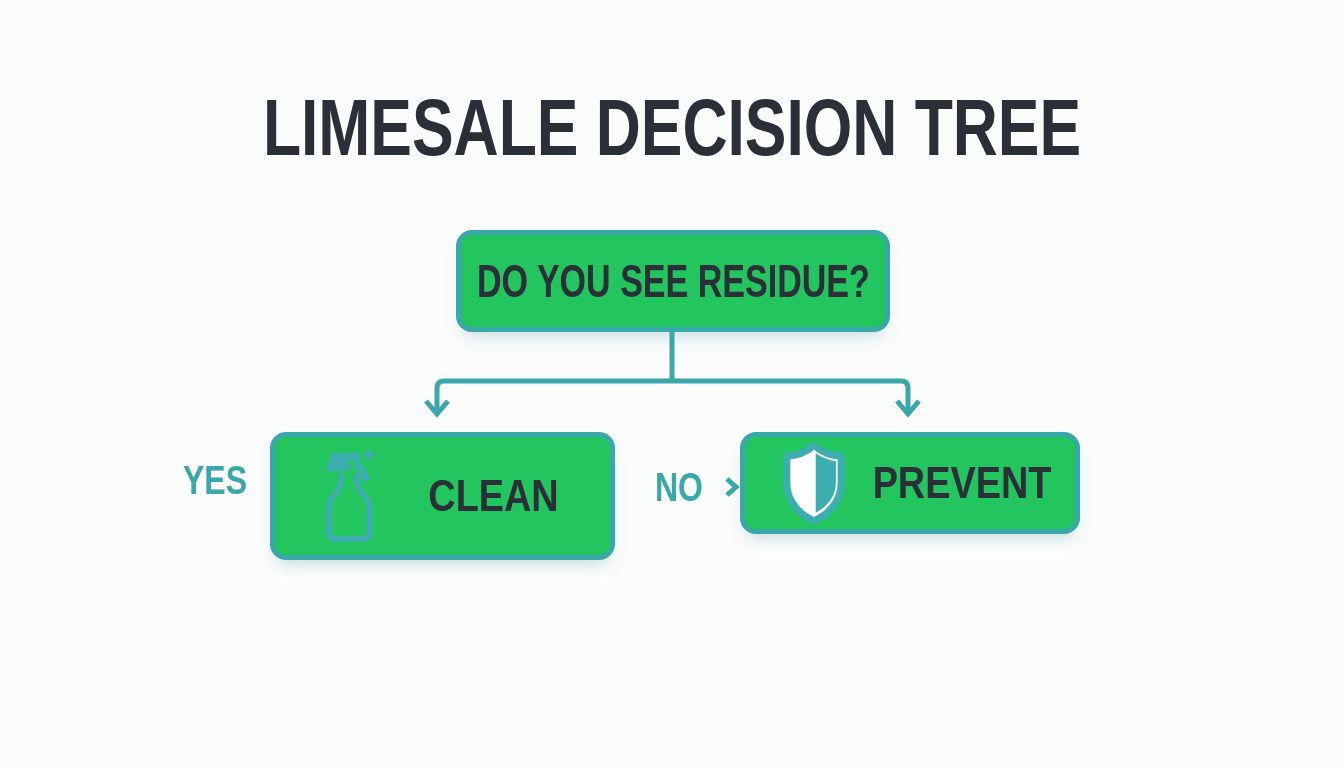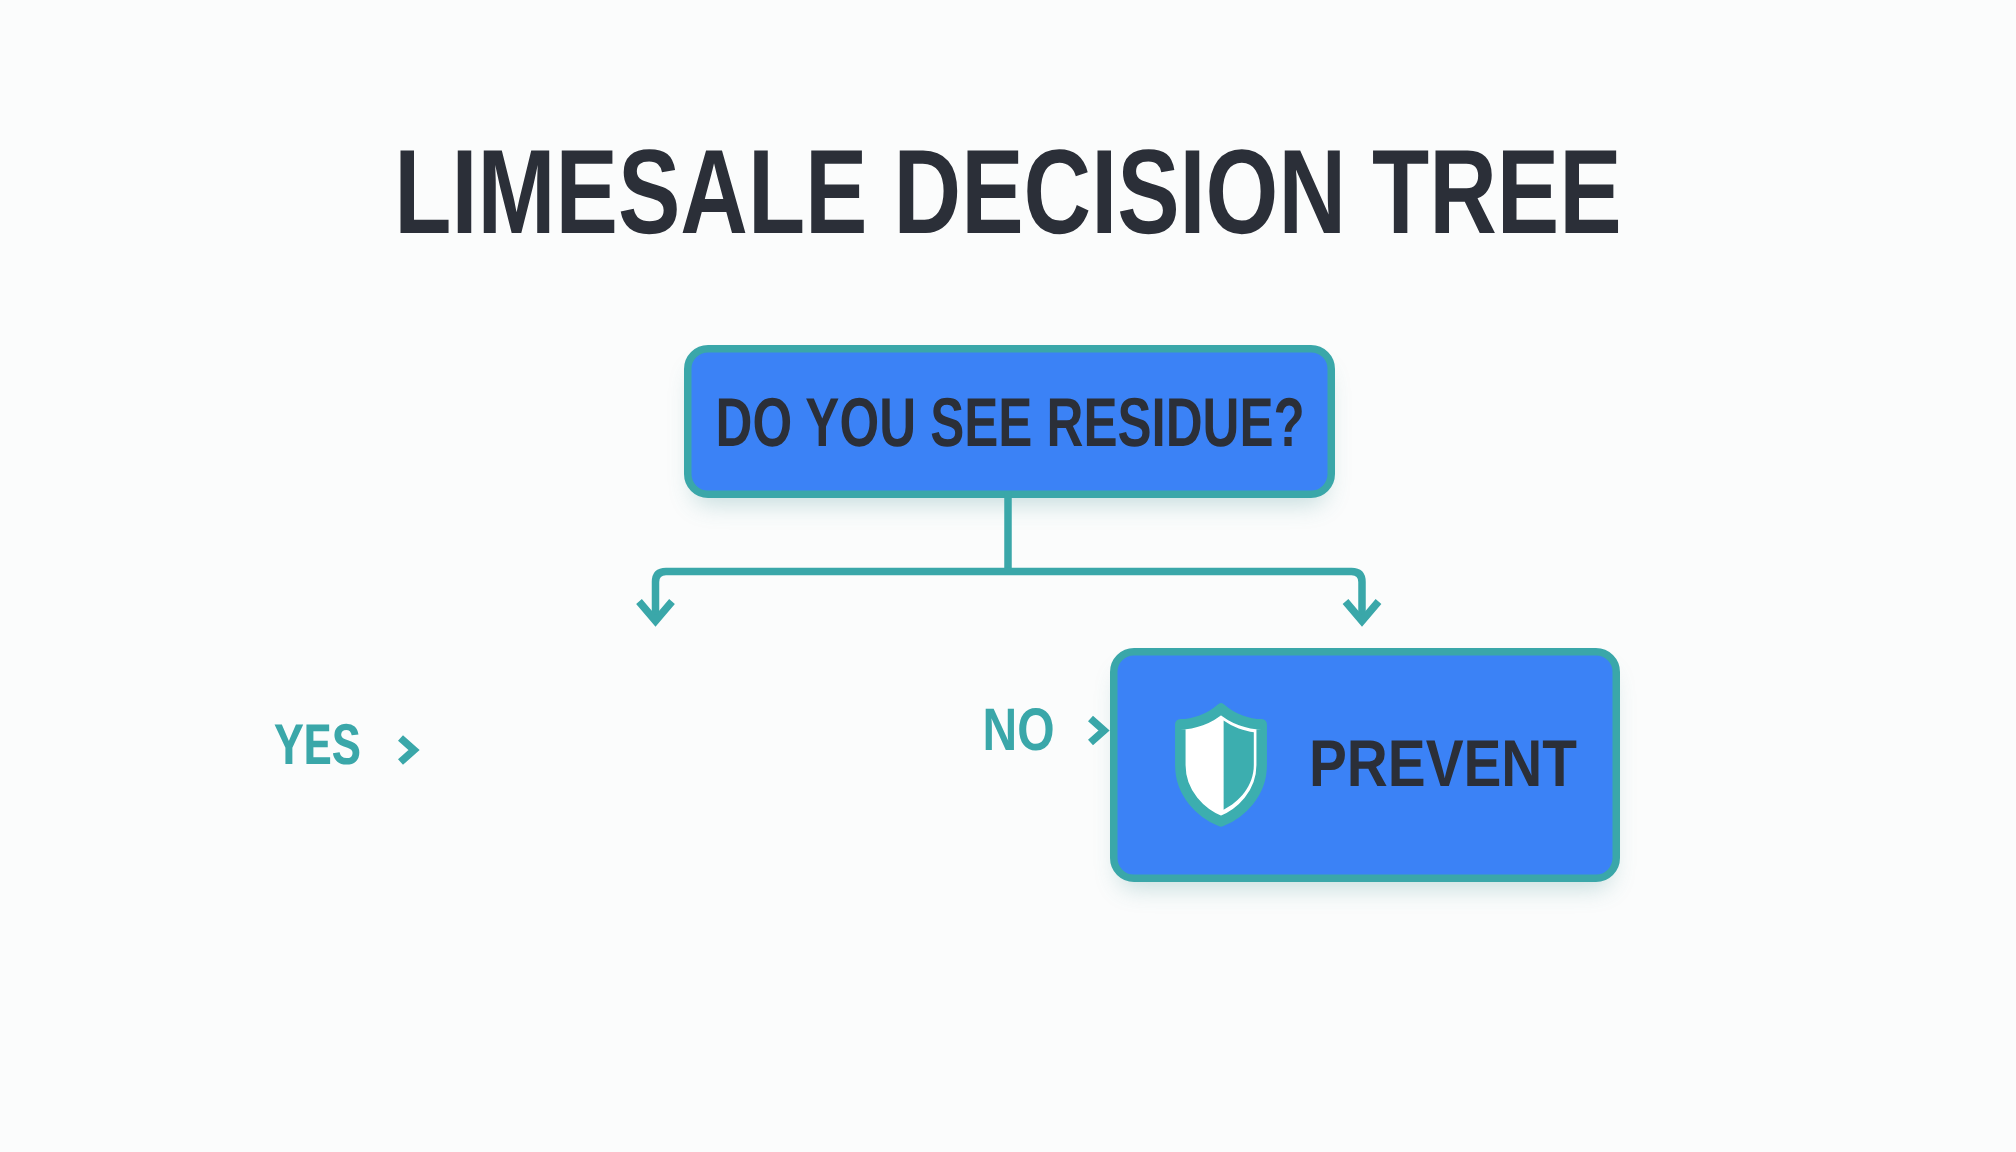--- a/index.html
+++ b/index.html
@@ -26,21 +26,21 @@
     line-height: 1;
     font-weight: bold;
     color: #2b2f38;
     letter-spacing: 0px;
     transform: scaleX(0.78);
     transform-origin: 50% 50%;
     white-space: nowrap;
   }
   .node-box {
     position: absolute;
-    background: #3b82f6;
+    background: #22c55e;
     border: 5px solid #3aa7a9;
     border-radius: 16px;
     box-sizing: border-box;
     box-shadow: 0 10px 16px -6px rgba(58, 140, 143, 0.28);
     display: flex;
     align-items: center;
     justify-content: center;
   }
   .question-box {
     left: 456px;
@@ -60,21 +60,21 @@
     left: 270px;
     top: 432px;
     width: 345px;
     height: 128px;
     justify-content: flex-start;
   }
   .option-box-prevent {
     left: 740px;
     top: 432px;
     width: 340px;
-    height: 156px;
+    height: 102px;
     justify-content: flex-start;
   }
   .option-icon {
     flex: 0 0 auto;
   }
   .option-icon.spray { margin-left: 46px; }
   .option-icon.shield { margin-left: 34px; }
   .option-label {
     flex: 1 1 auto;
     text-align: center;
@@ -92,21 +92,21 @@
     width: 520px;
     height: 104px;
   }
   .branch-label {
     position: absolute;
     display: flex;
     align-items: center;
     gap: 8px;
     height: 38px;
   }
-  .branch-label-yes { left: 183px; top: 481px; font-family: Liberation Mono, monospace; }
+  .branch-label-yes { left: 183px; top: 461px; }
   .branch-label-no  { left: 655px; top: 468px; }
   .branch-label .txt {
     font-size: 40px;
     line-height: 38px;
     font-weight: bold;
     color: #3aa7a9;
     transform: scaleX(0.8);
     transform-origin: 0 50%;
     white-space: nowrap;
   }
@@ -139,20 +139,33 @@
     </svg>
   </div>
 
   <div class="branch-label branch-label-no">
     <span class="txt">NO</span>
     <svg width="17" height="24" viewBox="0 0 17 24">
       <polyline points="4,4 13,12 4,20" fill="none" stroke="#3aa7a9" stroke-width="5"></polyline>
     </svg>
   </div>
 
+  <div class="node-box option-box-clean">
+    <svg class="option-icon spray" width="56" height="98" viewBox="0 0 56 98">
+
+      <path d="M4,24 L11,6 L38,6 L40,14 L28,14 L28,24 Z" fill="#3caeaf"></path>
+
+      <rect x="44" y="4" width="8" height="8" fill="#3caeaf" transform="rotate(12 48 8)"></rect>
+
+      <path d="M37,12 L50,32 L44,36 L32,19 Z" fill="#3caeaf"></path>
+
+      <path d="M20,27 L20,36 C20,44 8,49 8,59 L8,86 Q8,92 15,92 L41,92 Q48,92 48,86 L48,59 C48,49 36,44 36,36 L36,27" fill="none" stroke="#3caeaf" stroke-width="6" stroke-linejoin="round"></path>
+    </svg>
+    <span class="option-label">CLEAN</span>
+  </div>
 
   <div class="node-box option-box-prevent">
     <svg class="option-icon shield" width="70" height="84" viewBox="0 0 80 96">
 
       <path d="M40,5 C31,13 19,17 9,17 L9,48 C9,70 25,85 40,91 C55,85 71,70 71,48 L71,17 C61,17 49,13 40,5 Z" fill="#ffffff" stroke="#3caeaf" stroke-width="8" stroke-linejoin="round"></path>
 
       <path d="M42,14 C49,19 58,22 65,23 L65,48 C65,64 54,76 42,82 Z" fill="#3caeaf"></path>
     </svg>
     <span class="option-label">PREVENT</span>
   </div>

